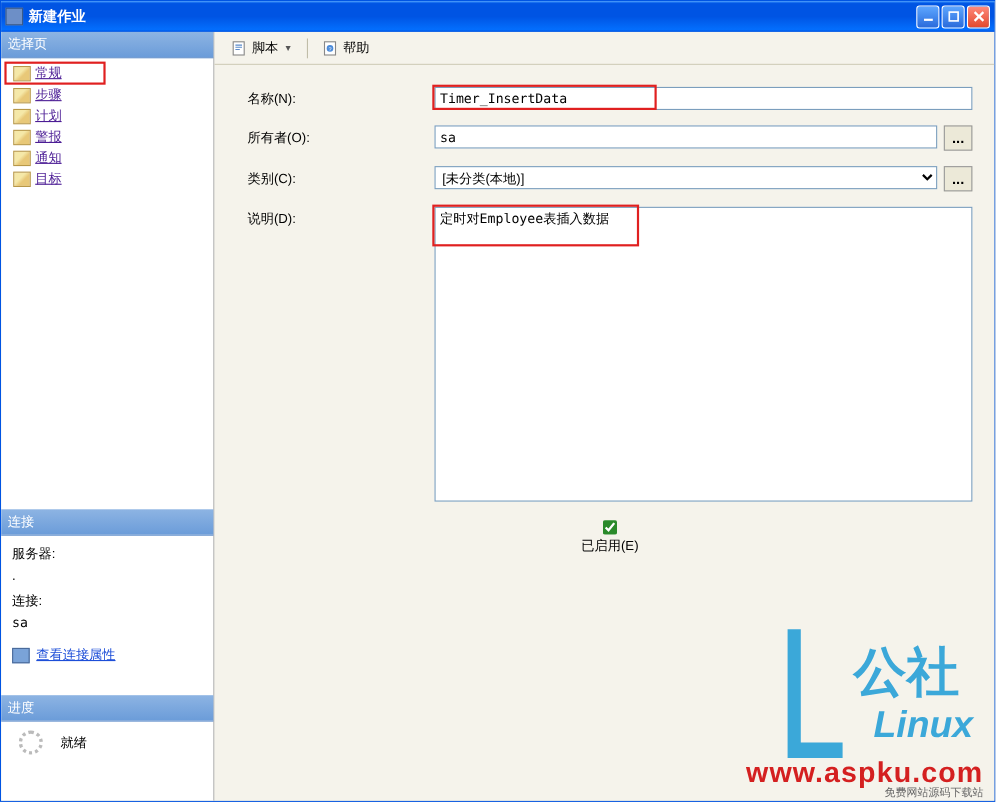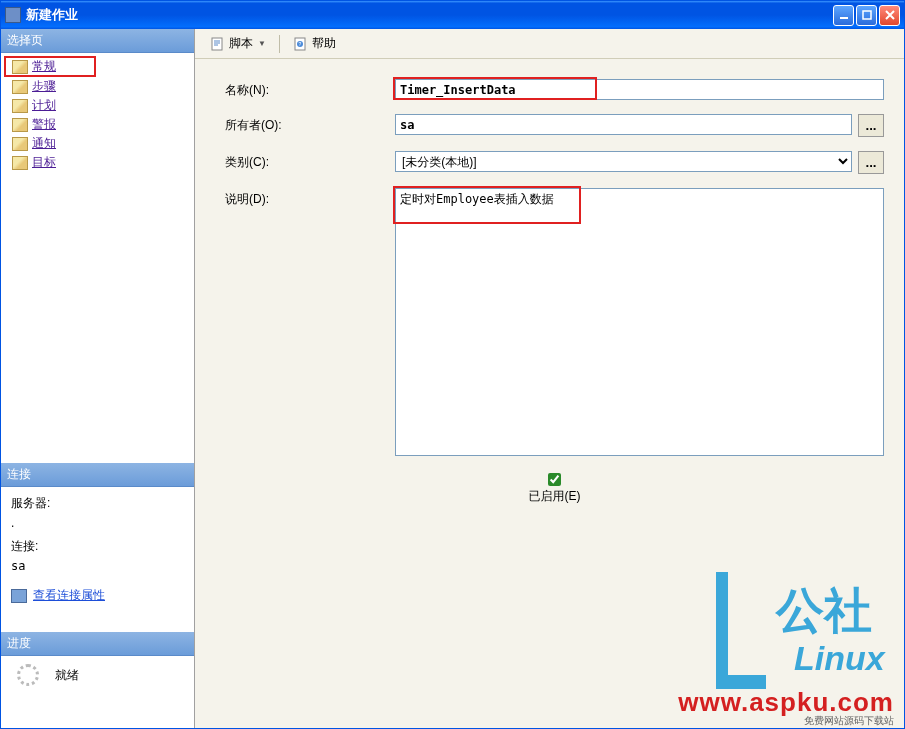--- a/index.html
+++ b/index.html
@@ -193,21 +193,20 @@
       padding-top: 3px;
     }
     .form-input {
       flex: 1;
       height: 21px;
       border: 1px solid #7b9ebd;
       background: white;
       padding: 2px 4px;
       font-family: SimSun, monospace;
       font-size: 12px;
-      font-weight: bold;
     }
     .input-highlighted {
       position: relative;
     }
     .highlight-box {
       position: absolute;
       border: 2px solid #e02020;
       pointer-events: none;
     }
     .hl-name { left: -2px; top: -2px; width: 204px; height: 23px; }

